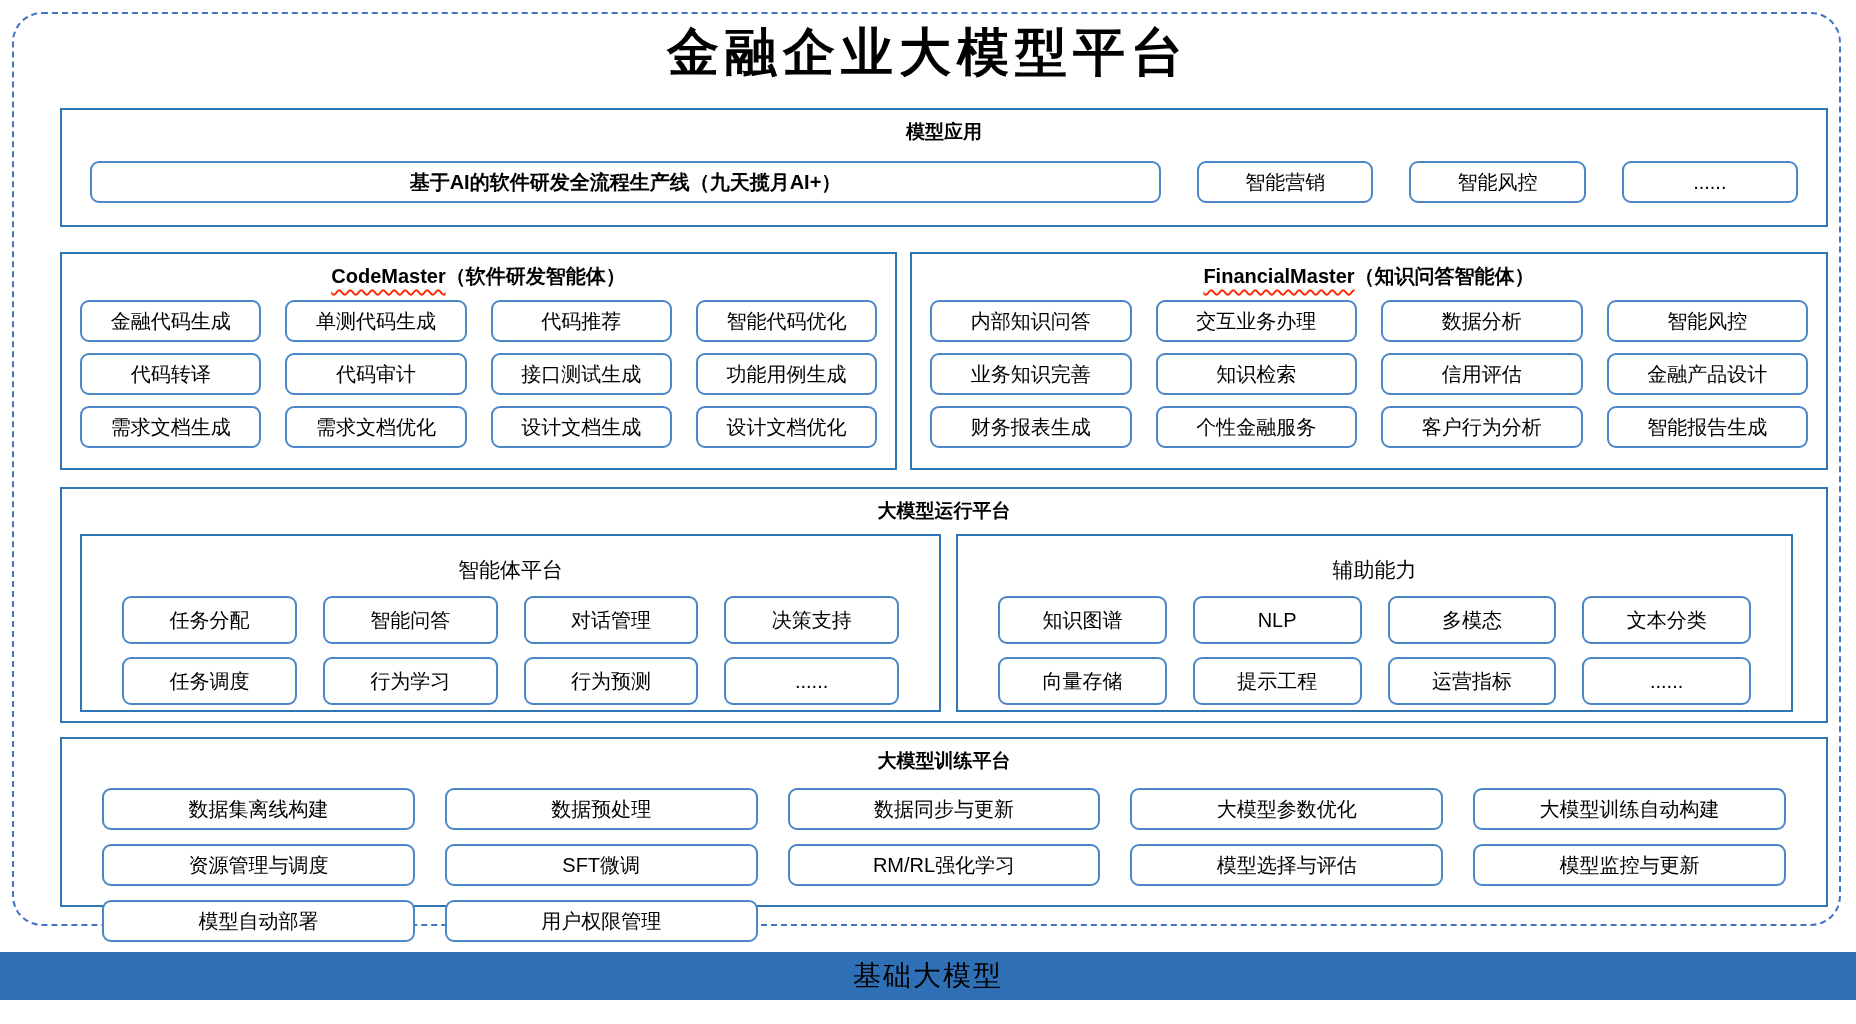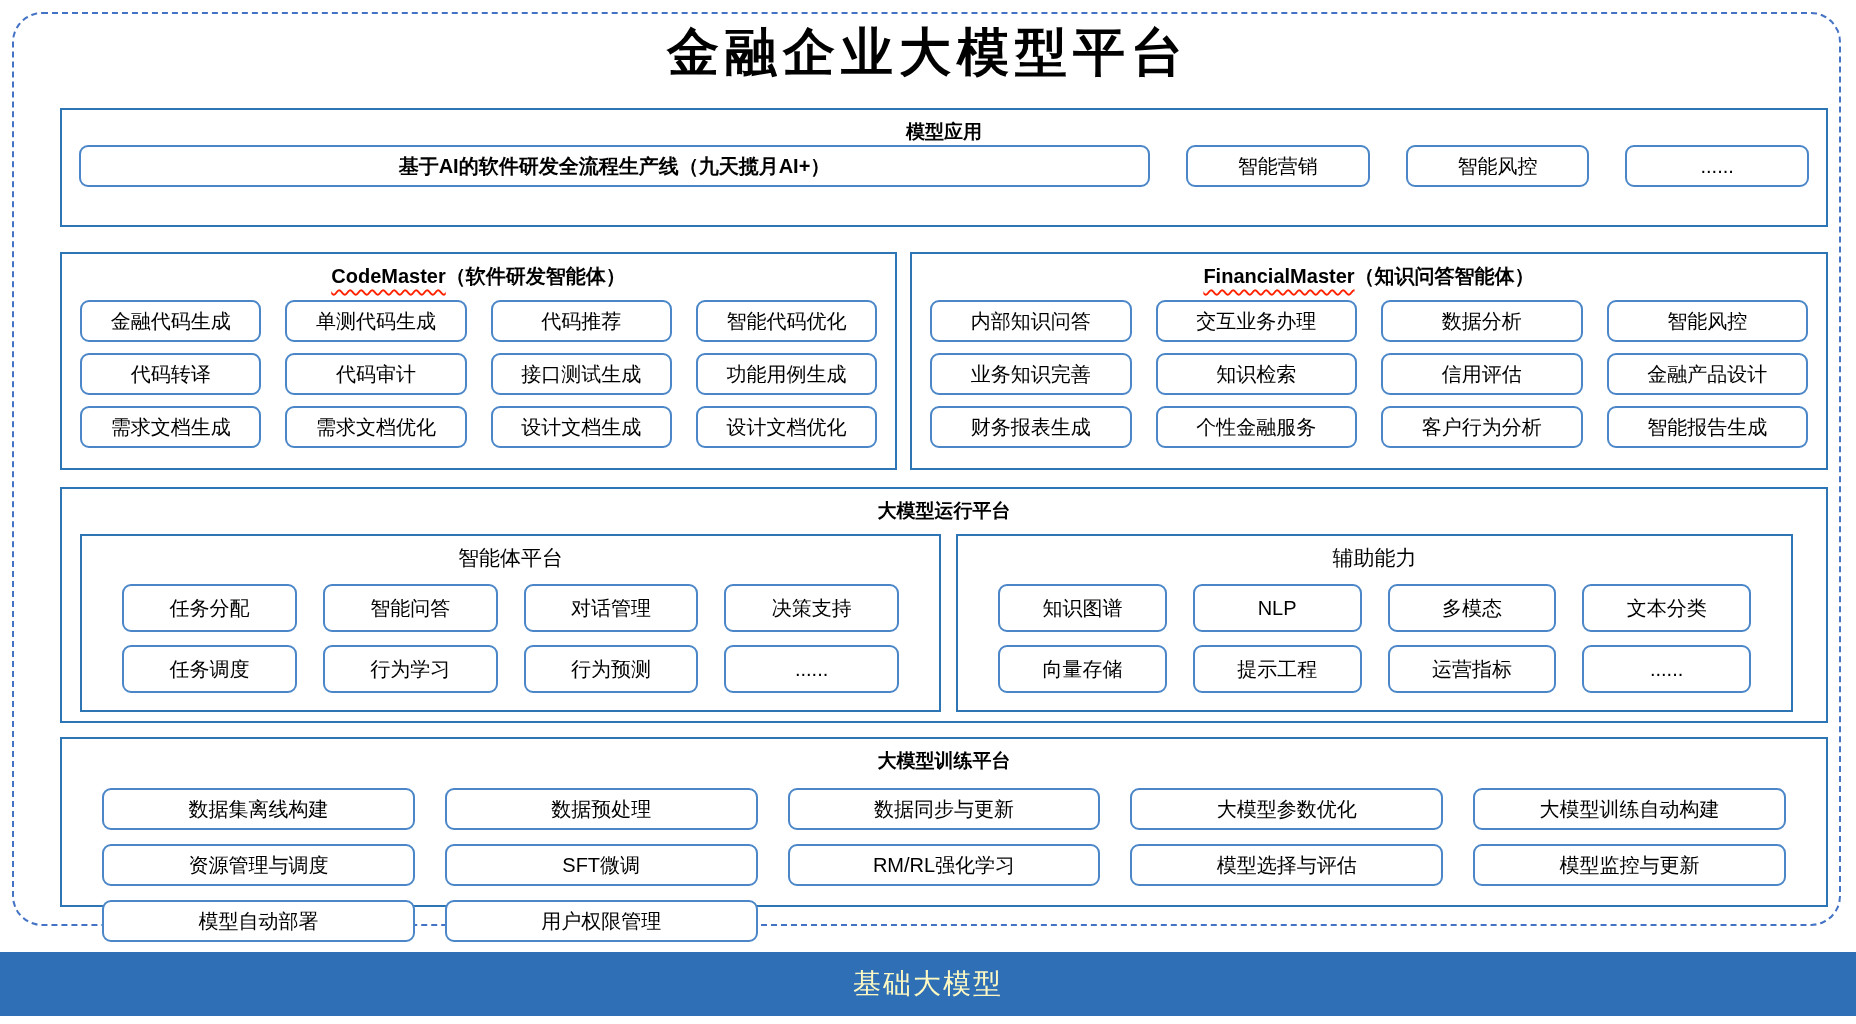--- a/index.html
+++ b/index.html
@@ -20,47 +20,47 @@
     border:2px solid #2E75B6; background:#fff;
   }
   .sec-title { text-align:center; font-weight:700; font-size:19px; padding-top:9px; }
   .cell {
     border:2px solid #4A86C8; border-radius:9px; background:#fff;
     display:flex; align-items:center; justify-content:center;
     font-size:20px; height:42px; box-sizing:border-box; white-space:nowrap;
   }
   
   .sec-apps { top:108px; height:119px; }
-  .apps-row { display:flex; gap:36px; padding:0 17px; }
+  .apps-row { display:flex; gap:36px; padding:0 28px; margin-top:16px; }
   .app-main { width:1071px; flex:none; font-weight:700; }
   .app-small { flex:1; }
   
   .agents-row { position:absolute; left:60px; top:252px; width:1768px; display:flex; gap:13px; }
   .master { border:2px solid #2E75B6; box-sizing:border-box; height:218px; background:#fff; }
   .master-left { width:837px; }
   .master-right { width:918px; }
   .master-title { text-align:center; font-weight:700; font-size:20px; padding-top:9px; }
   .wavy { text-decoration-line:underline; text-decoration-style:wavy; text-decoration-color:#FF2200; text-decoration-thickness:2px; text-underline-offset:6px; }
   .grid4 { display:grid; grid-template-columns:repeat(4,1fr); column-gap:24px; row-gap:11px; padding:10px 18px 0; }
   
   .sec-runtime { top:487px; height:236px; }
   .runtime-row { display:flex; gap:15px; margin:10px 33px 0 18px; }
   .subbox { border:2px solid #2E75B6; box-sizing:border-box; height:178px; background:#fff; }
   .subbox-agent { width:861px; }
   .subbox-aux { flex:1; }
-  .subbox-title { text-align:center; font-size:21px; font-weight:400; padding-top:8px; }
+  .subbox-title { text-align:center; font-size:21px; font-weight:400; padding-top:20px; }
   .subgrid { display:grid; grid-template-columns:repeat(4,1fr); column-gap:26px; row-gap:13px; padding:12px 40px 0; }
   .subgrid .cell { height:48px; }
   
   .sec-training { top:737px; height:170px; }
   .grid6 { display:grid; grid-template-columns:repeat(5,1fr); column-gap:30px; row-gap:14px; padding:14px 40px 0; }
   
   .base-bar {
-    position:absolute; left:0; top:952px; width:1856px; height:64px;
-    background:#2F6FB5; color:#fef9c3; display:flex; align-items:center; justify-content:center;
+    position:absolute; left:0; top:952px; width:1856px; height:48px;
+    background:#2F6FB5; color:#000000; display:flex; align-items:center; justify-content:center;
     font-size:28px; letter-spacing:2px;text-align:center;
   }
 </style>
 </head>
 <body>
 
 <div class="dashed-frame"></div>
 
 <div class="main-title">金融企业大模型平台</div>
 

